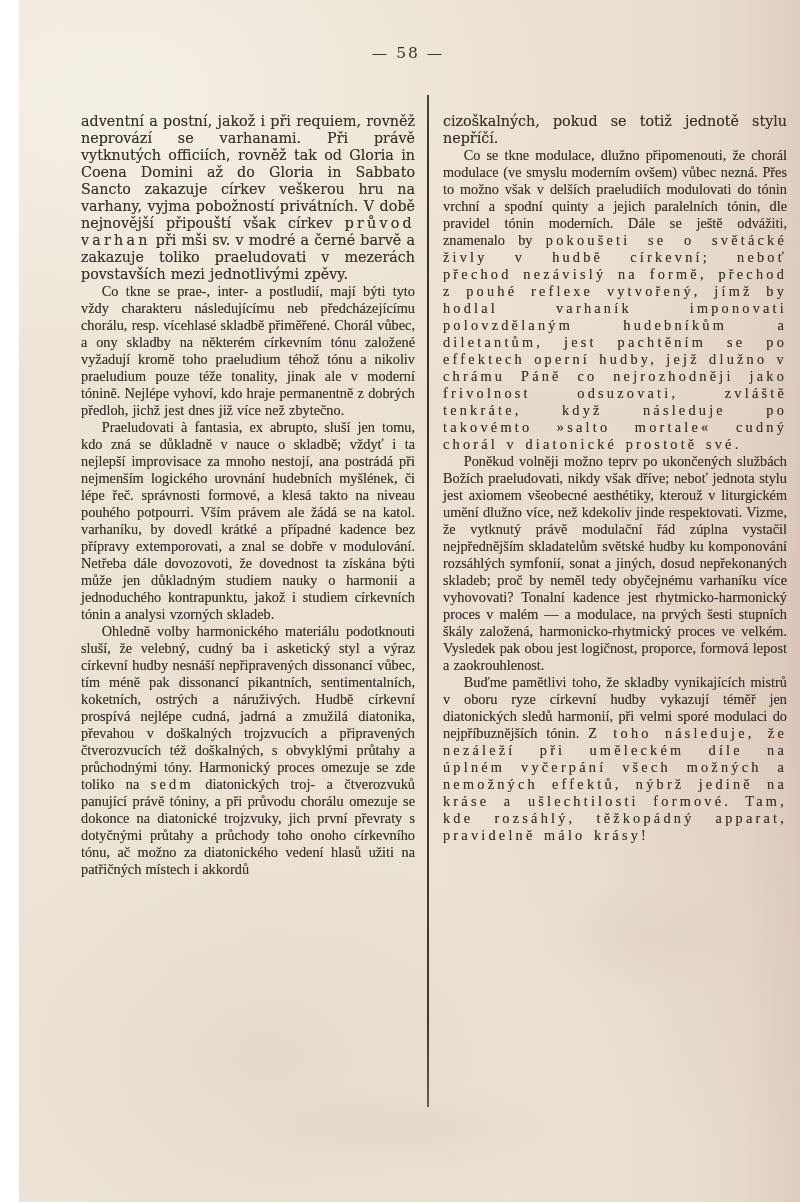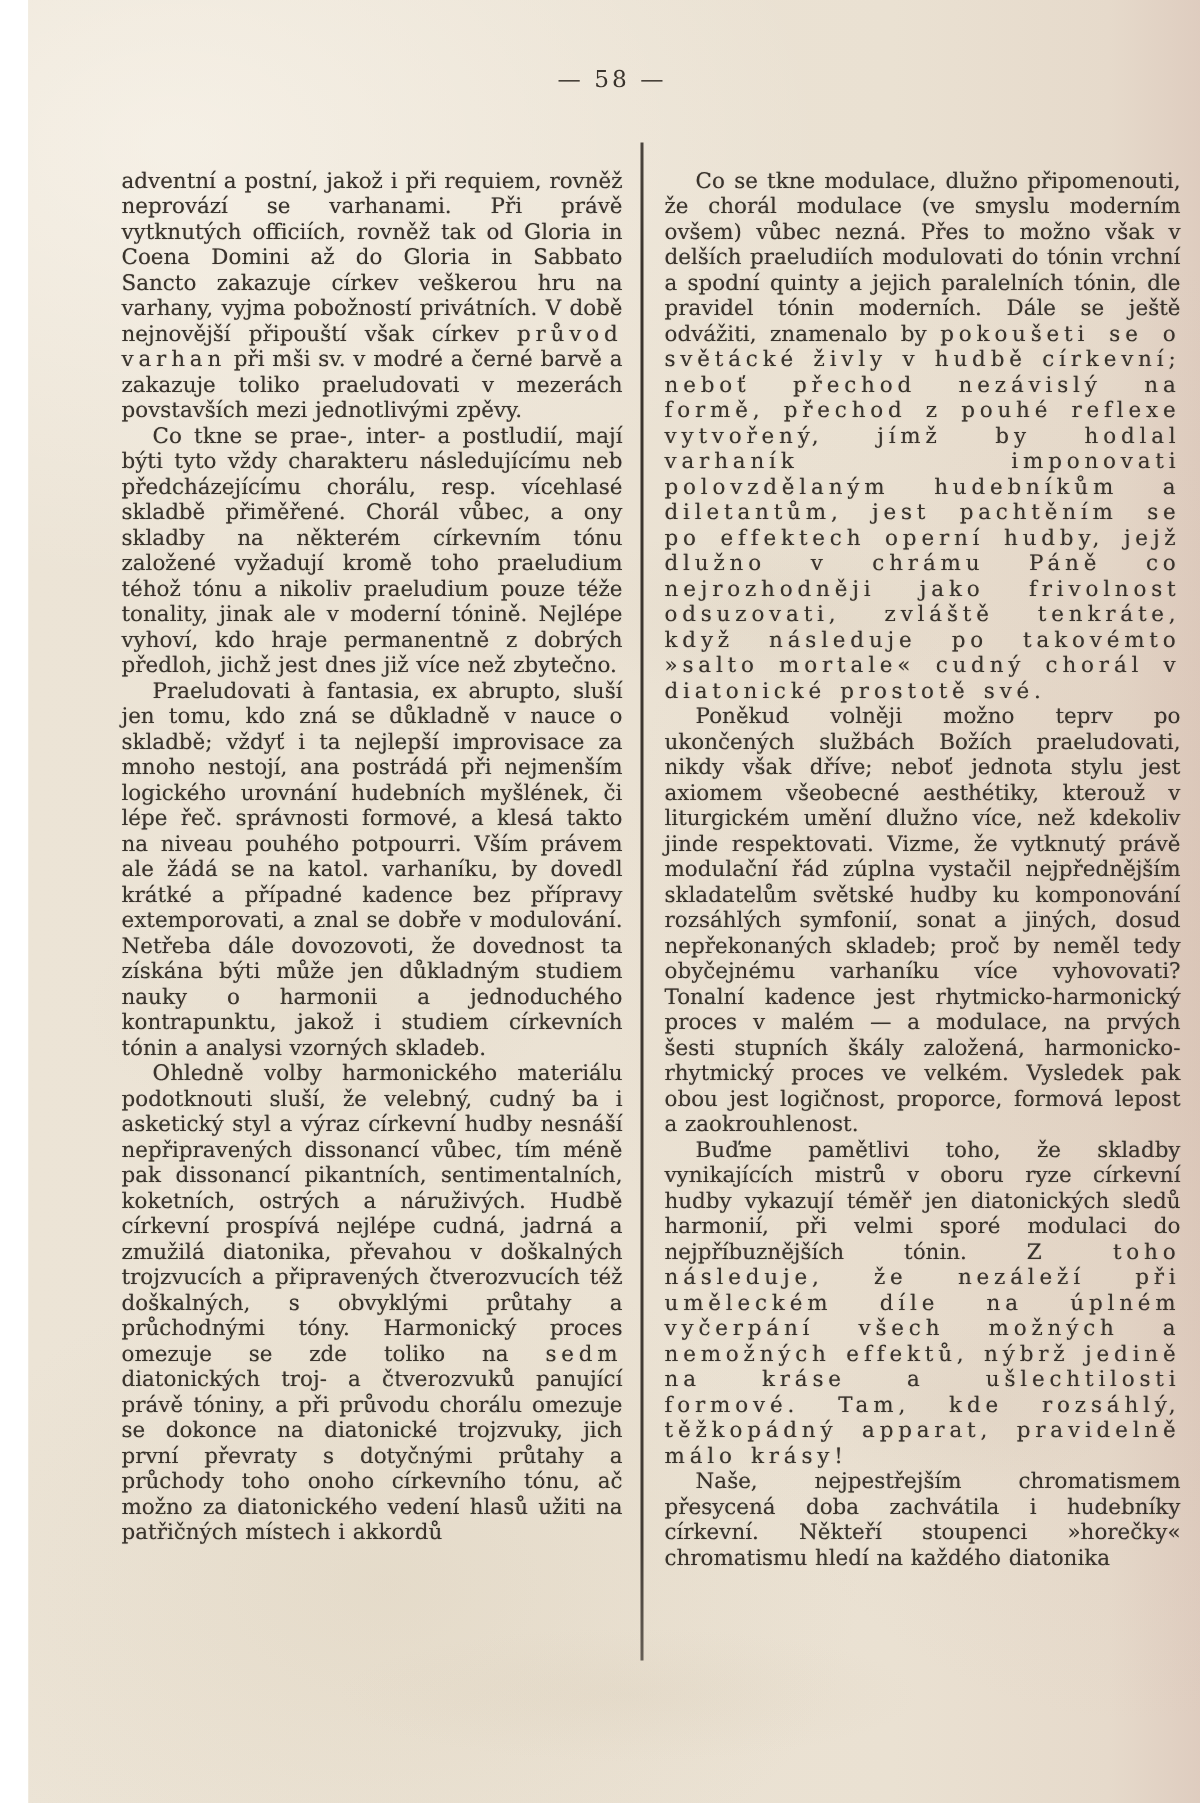--- a/index.html
+++ b/index.html
@@ -71,39 +71,40 @@
     left: 408px;
     width: 2px;
     height: 1012px;
     background: linear-gradient(180deg, rgba(47,41,35,0.85), rgba(47,41,35,0.95) 8%, rgba(47,41,35,0.9) 92%, rgba(47,41,35,0.7));
   }
   .para {
     margin: 0;
   }
   .para.indent {
     text-indent: 1.45em;
+    font-family: Liberation Serif, serif;
   }
   .sperr {
     letter-spacing: 0.225em;
     word-spacing: 0.12em;
   }
 </style>
 </head>
 <body>
 
 <div class="page">
   <div class="page-number">— 58 —</div>
   <div class="divider"></div>
   <div class="columns">
     <div class="column column-left">
         <p class="para"><span>adventní a postní, jakož i při requiem, rovněž neprovází se varhanami. Při právě vytknutých officiích, rovněž tak od Gloria in Coena Domini až do Gloria in Sabbato Sancto zakazuje církev veškerou hru na varhany, vyjma pobožností privátních. V době nejnovější připouští však církev </span><span class="sperr">průvod varhan</span><span> při mši sv. v modré a černé barvě a zakazuje toliko praeludovati v mezerách povstavších mezi jednotlivými zpěvy.</span></p>
         <p class="para indent"><span>Co tkne se prae-, inter- a postludií, mají býti tyto vždy charakteru následujícímu neb předcházejícímu chorálu, resp. vícehlasé skladbě přiměřené. Chorál vůbec, a ony skladby na některém církevním tónu založené vyžadují kromě toho praeludium téhož tónu a nikoliv praeludium pouze téže tonality, jinak ale v moderní tónině. Nejlépe vyhoví, kdo hraje permanentně z dobrých předloh, jichž jest dnes již více než zbytečno.</span></p>
         <p class="para indent"><span>Praeludovati à fantasia, ex abrupto, sluší jen tomu, kdo zná se důkladně v nauce o skladbě; vždyť i ta nejlepší improvisace za mnoho nestojí, ana postrádá při nejmenším logického urovnání hudebních myšlének, či lépe řeč. správnosti formové, a klesá takto na niveau pouhého potpourri. Vším právem ale žádá se na katol. varhaníku, by dovedl krátké a případné kadence bez přípravy extemporovati, a znal se dobře v modulování. Netřeba dále dovozovoti, že dovednost ta získána býti může jen důkladným studiem nauky o harmonii a jednoduchého kontrapunktu, jakož i studiem církevních tónin a analysi vzorných skladeb.</span></p>
         <p class="para indent"><span>Ohledně volby harmonického materiálu podotknouti sluší, že velebný, cudný ba i asketický styl a výraz církevní hudby nesnáší nepřipravených dissonancí vůbec, tím méně pak dissonancí pikantních, sentimentalních, koketních, ostrých a náruživých. Hudbě církevní prospívá nejlépe cudná, jadrná a zmužilá diatonika, převahou v doškalných trojzvucích a připravených čtverozvucích též doškalných, s obvyklými průtahy a průchodnými tóny. Harmonický proces omezuje se zde toliko na </span><span class="sperr">sedm</span><span> diatonických troj- a čtverozvuků panující právě tóniny, a při průvodu chorálu omezuje se dokonce na diatonické trojzvuky, jich první převraty s dotyčnými průtahy a průchody toho onoho církevního tónu, ač možno za diatonického vedení hlasů užiti na patřičných místech i akkordů</span></p>
       </div>
     <div class="column column-right">
+        <p class="para"><span>cizoškalných, pokud se totiž jednotě stylu nepříčí.</span></p>
         <p class="para indent"><span>Co se tkne modulace, dlužno připomenouti, že chorál modulace (ve smyslu moderním ovšem) vůbec nezná. Přes to možno však v delších praeludiích modulovati do tónin vrchní a spodní quinty a jejich paralelních tónin, dle pravidel tónin moderních. Dále se ještě odvážiti, znamenalo by </span><span class="sperr">pokoušeti se o světácké živly v hudbě církevní; neboť přechod nezávislý na formě, přechod z pouhé reflexe vytvořený, jímž by hodlal varhaník imponovati polovzdělaným hudebníkům a diletantům, jest pachtěním se po effektech operní hudby, jejž dlužno v chrámu Páně co nejrozhodněji jako frivolnost odsuzovati, zvláště tenkráte, když následuje po takovémto »salto mortale« cudný chorál v diatonické prostotě své.</span></p>
         <p class="para indent"><span>Poněkud volněji možno teprv po ukončených službách Božích praeludovati, nikdy však dříve; neboť jednota stylu jest axiomem všeobecné aesthétiky, kterouž v liturgickém umění dlužno více, než kdekoliv jinde respektovati. Vizme, že vytknutý právě modulační řád zúplna vystačil nejpřednějším skladatelům světské hudby ku komponování rozsáhlých symfonií, sonat a jiných, dosud nepřekonaných skladeb; proč by neměl tedy obyčejnému varhaníku více vyhovovati? Tonalní kadence jest rhytmicko-harmonický proces v malém — a modulace, na prvých šesti stupních škály založená, harmonicko-rhytmický proces ve velkém. Vysledek pak obou jest logičnost, proporce, formová lepost a zaokrouhlenost.</span></p>
         <p class="para indent"><span>Buďme pamětlivi toho, že skladby vynikajících mistrů v oboru ryze církevní hudby vykazují téměř jen diatonických sledů harmonií, při velmi sporé modulaci do nejpříbuznějších tónin. </span><span class="sperr">Z toho následuje, že nezáleží při uměleckém díle na úplném vyčerpání všech možných a nemožných effektů, nýbrž jedině na kráse a ušlechtilosti formové. Tam, kde rozsáhlý, těžkopádný apparat, pravidelně málo krásy!</span></p>
-        <p class="para indent"><span>Naše, nejpestřejším chromatismem přesycená doba zachvátila i hudebníky církevní. Někteří stoupenci »horečky« chromatismu hledí na každého diatonika</span></p>
       </div>
   </div>
 </div>
 
 </body></html>

